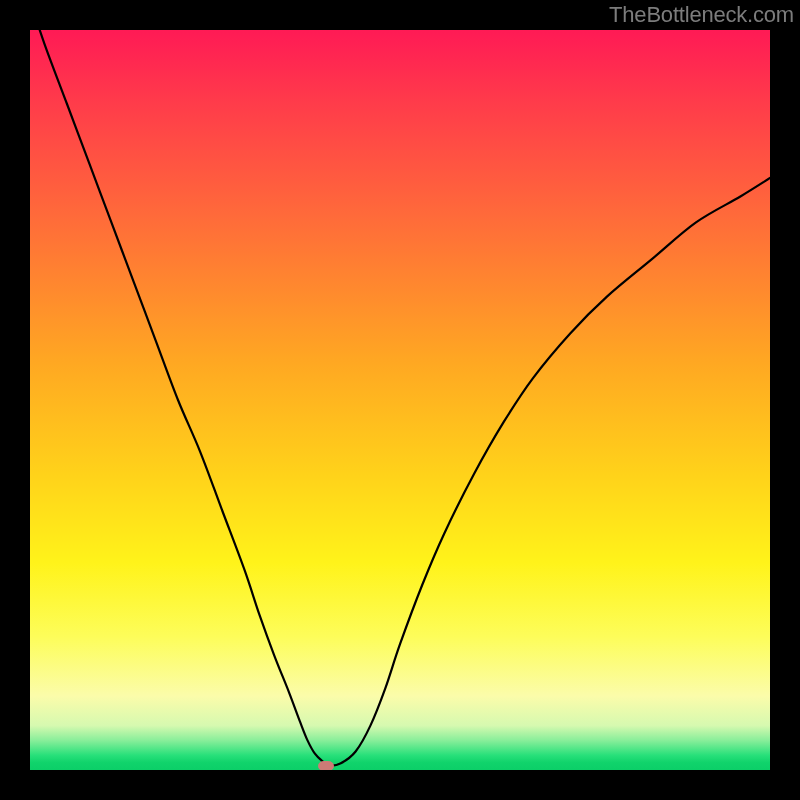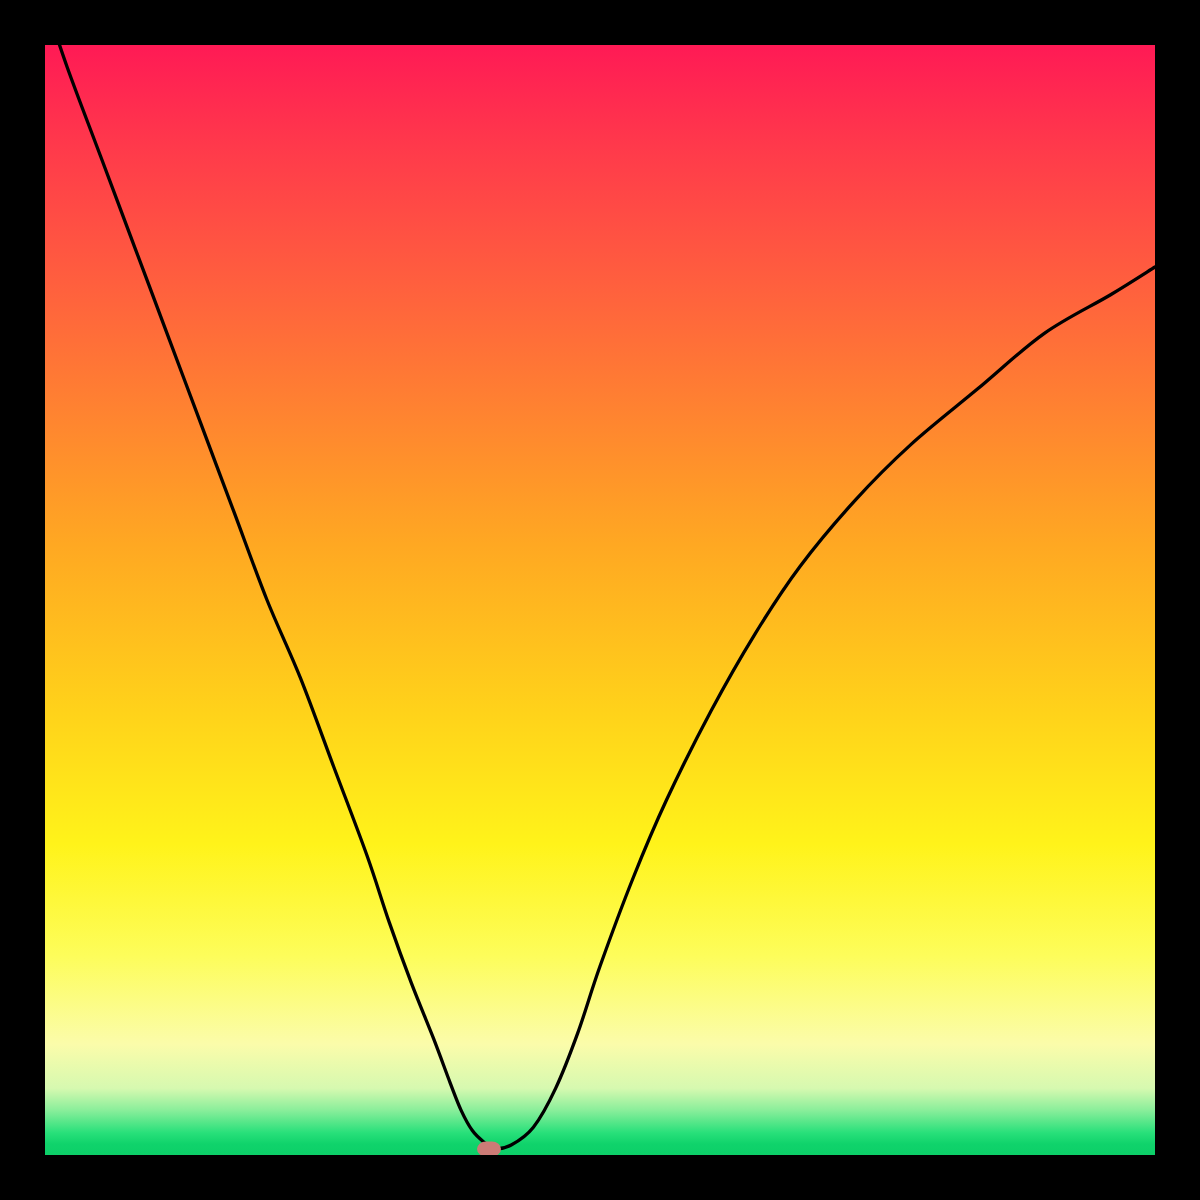--- a/index.html
+++ b/index.html
@@ -71,20 +71,21 @@
     height: 10px;
     border-radius: 6px / 5px;
     background: #cc7b76;
     transform: translate(-50%, -50%);
   }
 </style>
 </head>
 <body>
 
 <div class="frame">
+  <div class="watermark">TheBottleneck.com</div>
   <div class="plot-area">
     <div class="gradient-bg"></div>
     <svg class="curve" viewBox="0 0 740 740" preserveAspectRatio="none">
       <path id="curve-path" fill="none" stroke="#000" stroke-width="2.2" stroke-linejoin="round" stroke-linecap="round" d="M 0.00 -29.60 C 2.47 -22.20, 8.63 -2.47, 14.80 14.80 C 20.97 32.07, 29.60 54.27, 37.00 74.00 C 44.40 93.73, 51.80 113.47, 59.20 133.20 C 66.60 152.93, 74.00 172.67, 81.40 192.40 C 88.80 212.13, 96.20 231.87, 103.60 251.60 C 111.00 271.33, 118.40 291.07, 125.80 310.80 C 133.20 330.53, 140.60 351.50, 148.00 370.00 C 155.40 388.50, 162.80 403.30, 170.20 421.80 C 177.60 440.30, 185.00 461.27, 192.40 481.00 C 199.80 500.73, 208.43 522.93, 214.60 540.20 C 220.77 557.47, 224.47 570.42, 229.40 584.60 C 234.33 598.78, 239.27 612.35, 244.20 625.30 C 249.13 638.25, 254.68 651.20, 259.00 662.30 C 263.32 673.40, 267.02 683.88, 270.10 691.90 C 273.18 699.92, 275.03 705.10, 277.50 710.40 C 279.97 715.70, 282.43 720.27, 284.90 723.72 C 287.37 727.17, 289.83 729.15, 292.30 731.12 C 294.77 733.09, 296.62 735.19, 299.70 735.56 C 302.78 735.93, 306.48 735.68, 310.80 733.34 C 315.12 731.00, 320.67 727.79, 325.60 721.50 C 330.53 715.21, 335.47 706.08, 340.40 695.60 C 345.33 685.12, 350.27 672.17, 355.20 658.60 C 360.13 645.03, 363.83 631.47, 370.00 614.20 C 376.17 596.93, 384.80 573.50, 392.20 555.00 C 399.60 536.50, 405.77 521.70, 414.40 503.20 C 423.03 484.70, 434.13 462.50, 444.00 444.00 C 453.87 425.50, 463.73 408.23, 473.60 392.20 C 483.47 376.17, 492.10 362.60, 503.20 347.80 C 514.30 333.00, 527.87 316.97, 540.20 303.40 C 552.53 289.83, 563.63 278.73, 577.20 266.40 C 590.77 254.07, 606.80 241.73, 621.60 229.40 C 636.40 217.07, 651.20 202.88, 666.00 192.40 C 680.80 181.92, 698.07 173.90, 710.40 166.50 C 722.73 159.10, 735.07 151.08, 740.00 148.00"></path>
     </svg>
     <div class="marker" id="opt-marker" style="left: 296px; top: 736.3px; background: rgb(204, 123, 118);"></div>
   </div>
 </div>
 
 </body></html>

